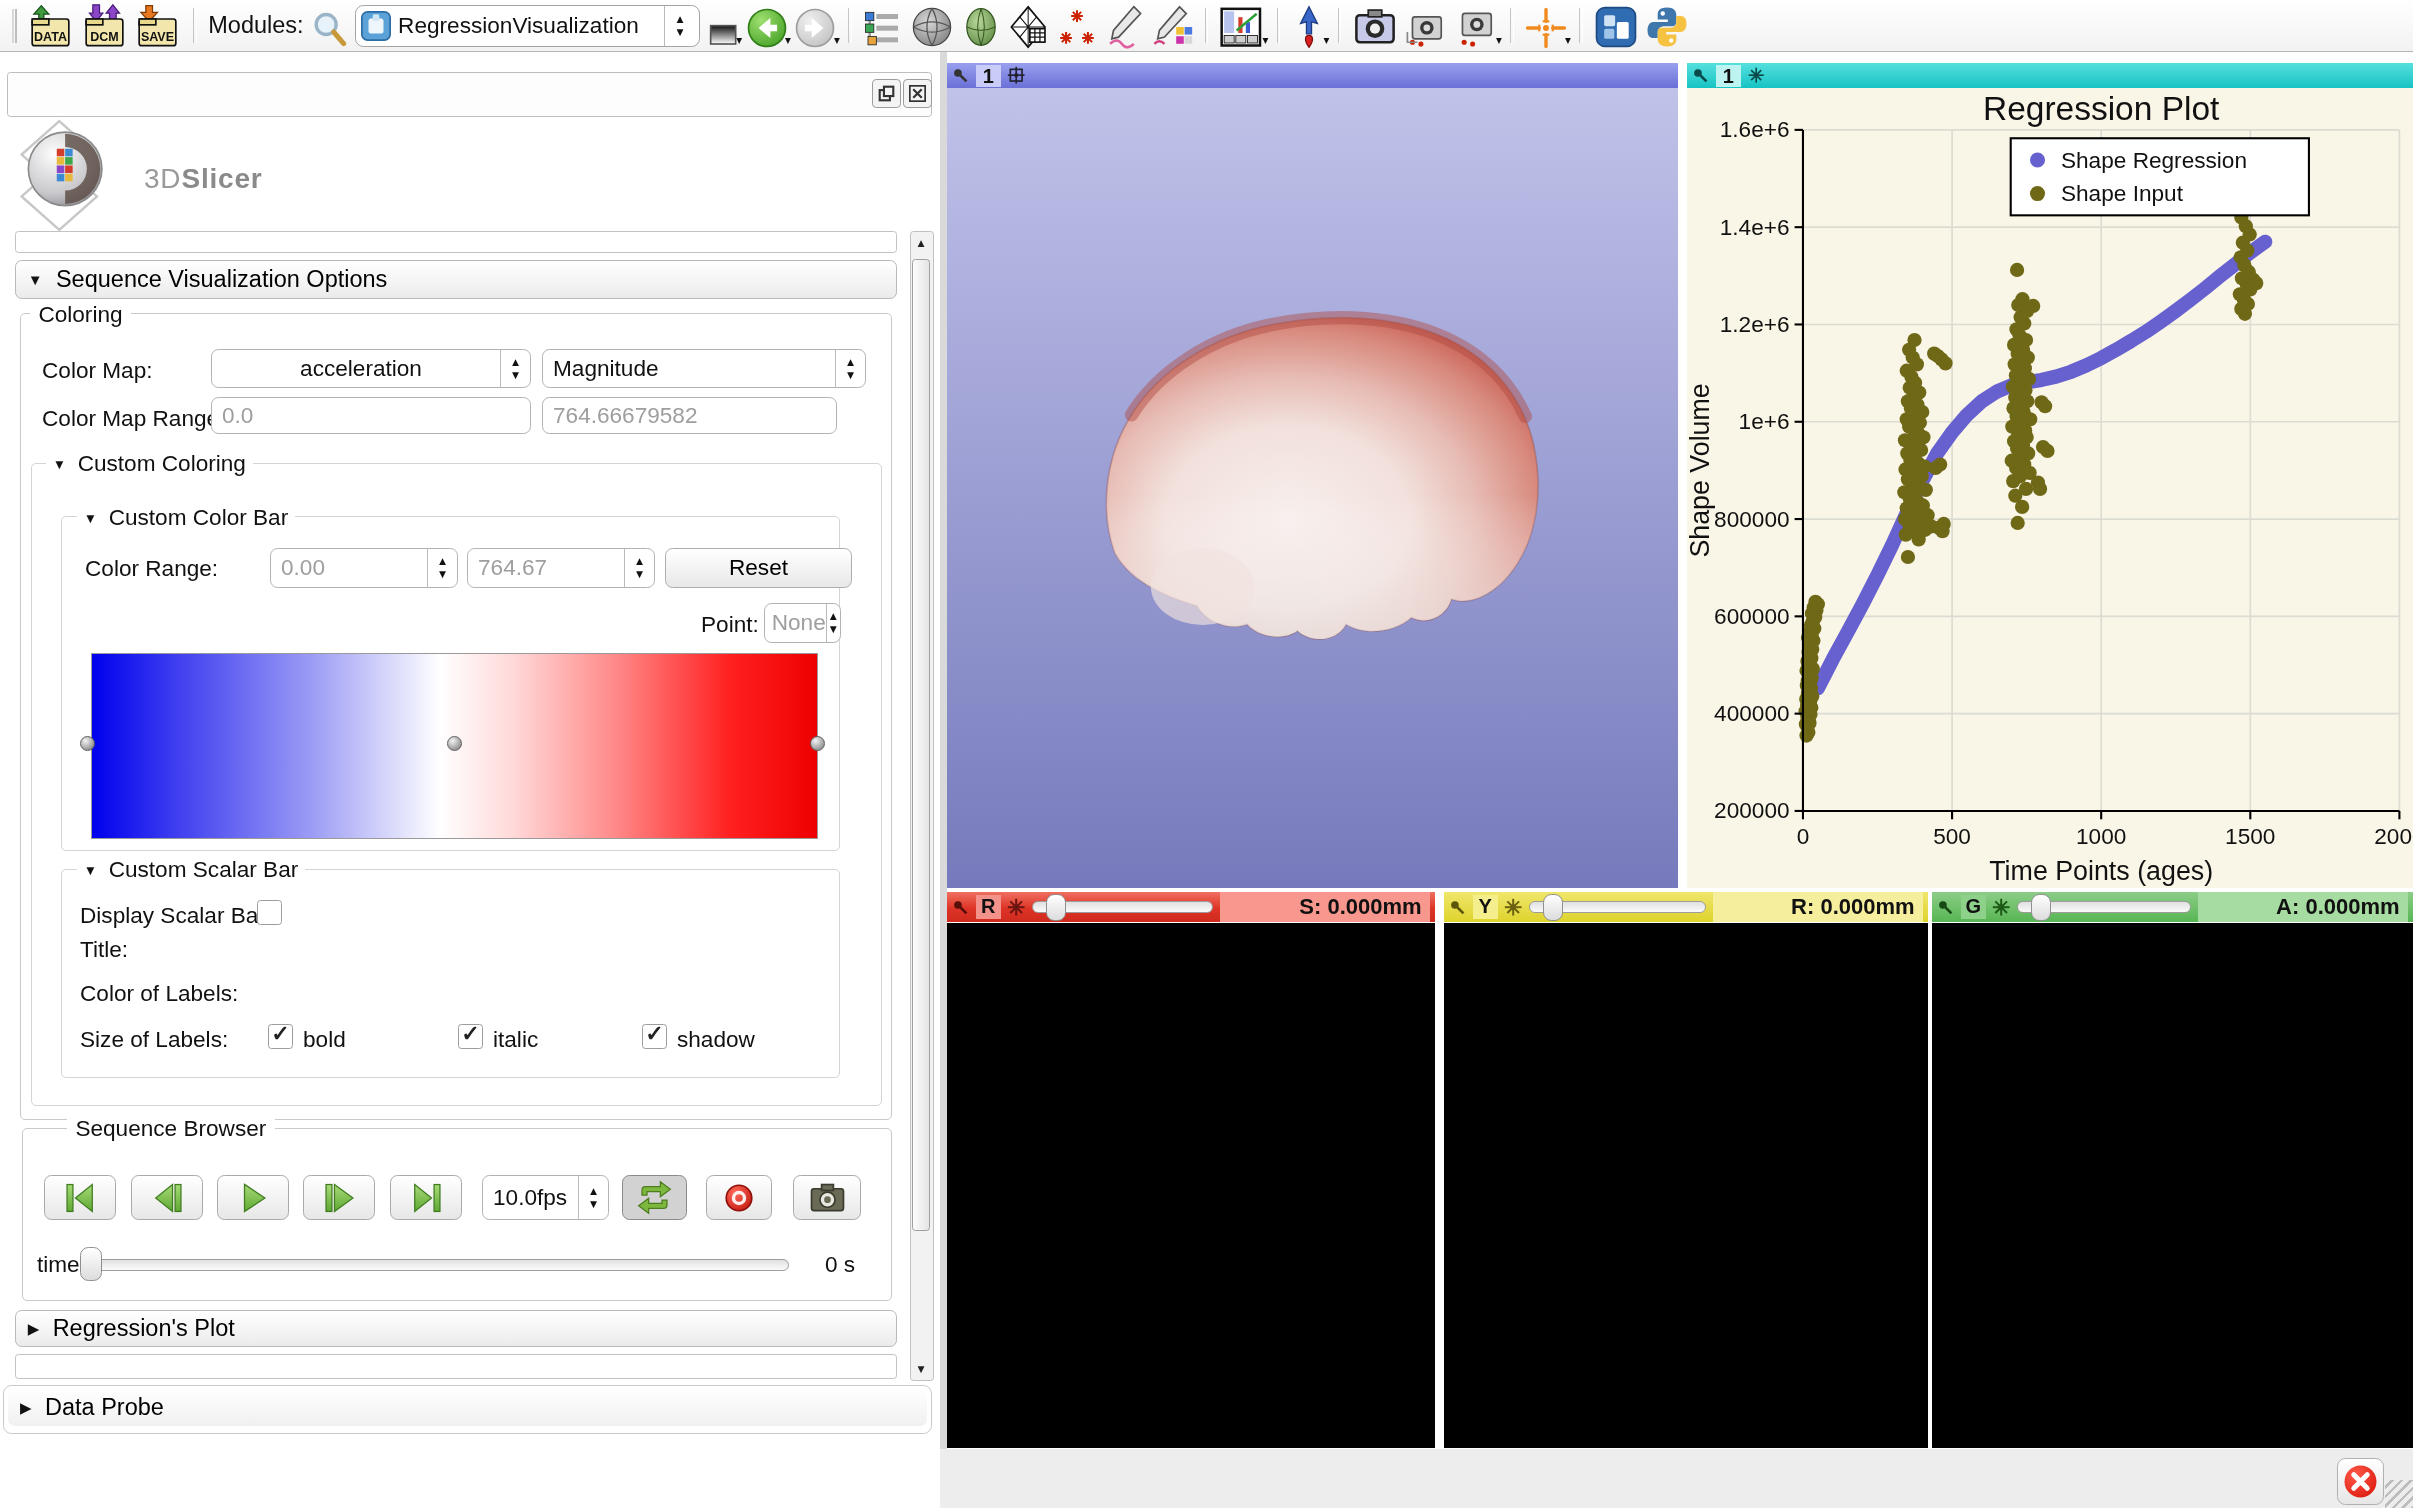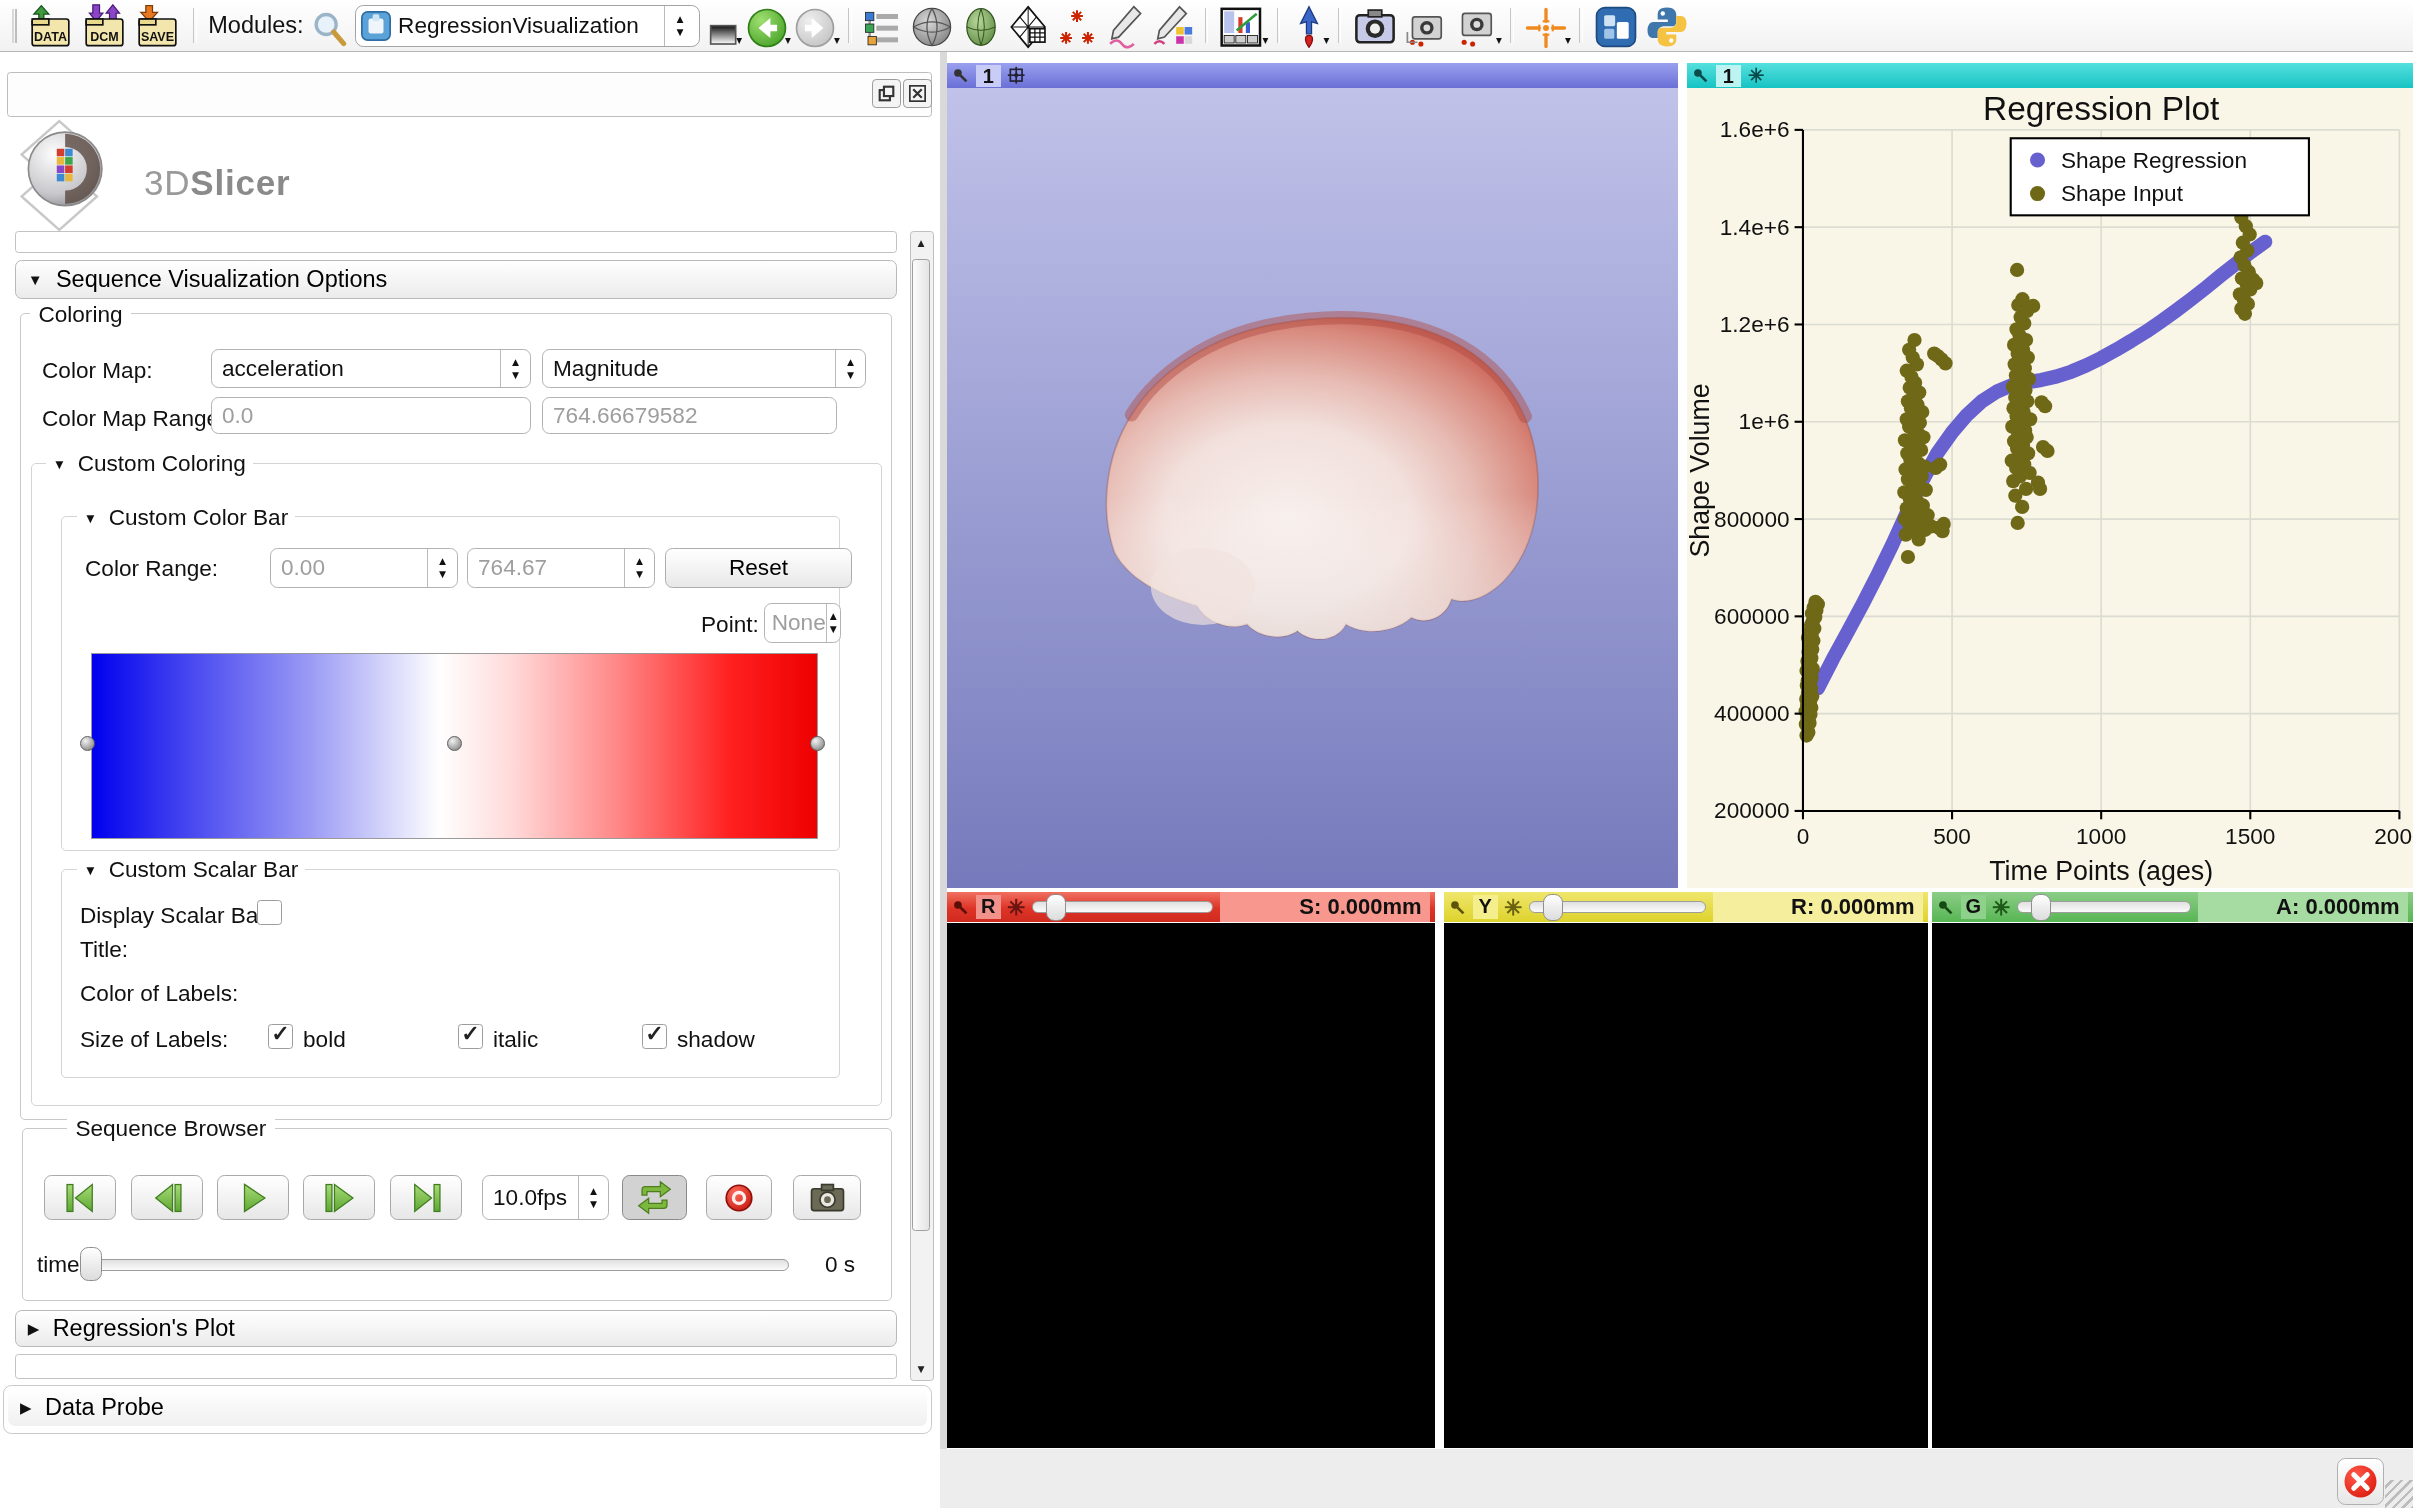--- a/index.html
+++ b/index.html
@@ -15,21 +15,21 @@
   .combo { display:flex; align-items:center; border:1.7px solid #a3a3a3; border-radius:8.4px; background:#fff; height:42px; width:345px; padding:0 5px; margin:0 5px; }
   .combo .ctext { flex:1; font-size:22.6px; padding-left:6.7px; white-space:nowrap; overflow:hidden; }
   .spincol { width:30px; align-self:stretch; border-left:1.7px solid #bbb; display:flex; flex-direction:column; align-items:center; justify-content:center; font-size:11.7px; line-height:12.6px; color:#111; }
   .ddcaret { position:absolute; right:0; bottom:1.7px; font-size:11.7px; color:#111; }
 
   
   .module-panel { position:absolute; left:0; top:52px; width:940px; height:1456px; background:#fff; }
   .panel-split { position:absolute; left:940px; top:52px; width:6.7px; height:1456px; background:#d9d9d9; }
   .ttlframe { position:absolute; left:6.7px; top:20px; width:925px; height:45px; border:1.7px solid #bdbdbd; border-radius:3.4px; background:#fdfdfd; }
   .winbtn { position:absolute; top:27px; width:28.5px; height:28.5px; background:#f4f4f4; border:1.7px solid #9c9c9c; border-radius:4.2px; display:flex; align-items:center; justify-content:center; }
-  .logo-text { position:absolute; left:144px; top:111px; font-size:35px; color:#9a9a9a; letter-spacing:0.8px; }
+  .logo-text { position:absolute; left:144px; top:111px; font-size:28px; color:#9a9a9a; letter-spacing:0.8px; }
   .logo-text b { color:#8a8a8a; }
   .sunken { border:1.7px solid #c2c2c2; border-radius:3.4px; background:#fff; }
   .collapse-btn { position:absolute; height:39px; background:linear-gradient(#ffffff,#ebebeb); border:1.7px solid #b9b9b9; border-radius:6.7px; display:flex; align-items:center; padding-left:11.7px; font-size:23.5px; }
   .collapse-btn .tri { font-size:15px; margin-right:13.4px; color:#111; }
   .groupbox { position:absolute; border:1.7px solid #c9c9c9; border-radius:5px; }
   .gb-label { position:absolute; background:#fff; padding:0 8.4px; font-size:22.6px; white-space:nowrap; }
   .ilabel { position:absolute; font-size:22.6px; white-space:nowrap; }
   .field { position:absolute; background:#fff; border:1.7px solid #b2b2b2; border-radius:7.5px; display:flex; align-items:center; padding-left:10px; font-size:22.6px; }
   .field.gray { color:#9e9e9e; }
   .pushbtn { position:absolute; background:linear-gradient(#ffffff,#e8e8e8); border:1.7px solid #adadad; border-radius:7.5px; display:flex; align-items:center; justify-content:center; font-size:22.6px; }
@@ -389,21 +389,21 @@
 
   <button class="collapse-btn" style="left:15px;top:208px;width:882px;">
     <span class="tri">▼</span>
     <span>Sequence Visualization Options</span>
   </button>
 
   <div class="groupbox" style="left:20px;top:261px;width:872px;height:807px;"></div>
   <span class="gb-label" style="left:30px;top:250px;">Coloring</span>
 
   <span class="ilabel" style="left:42px;top:306px;">Color Map:</span>
-  <div class="field" style="left:211px;top:297px;width:320px;height:39px;">
+  <div class="field" style="left:211px;top:297px;width:320px;height:39px;text-align:center;">
     <span style="flex:1;">acceleration</span>
     <span class="spincol">
         <span>▲</span>
         <span>▼</span>
       </span>
   </div>
   <div class="field" style="left:542px;top:297px;width:324px;height:39px;">
     <span style="flex:1;">Magnitude</span>
     <span class="spincol">
         <span>▲</span>

